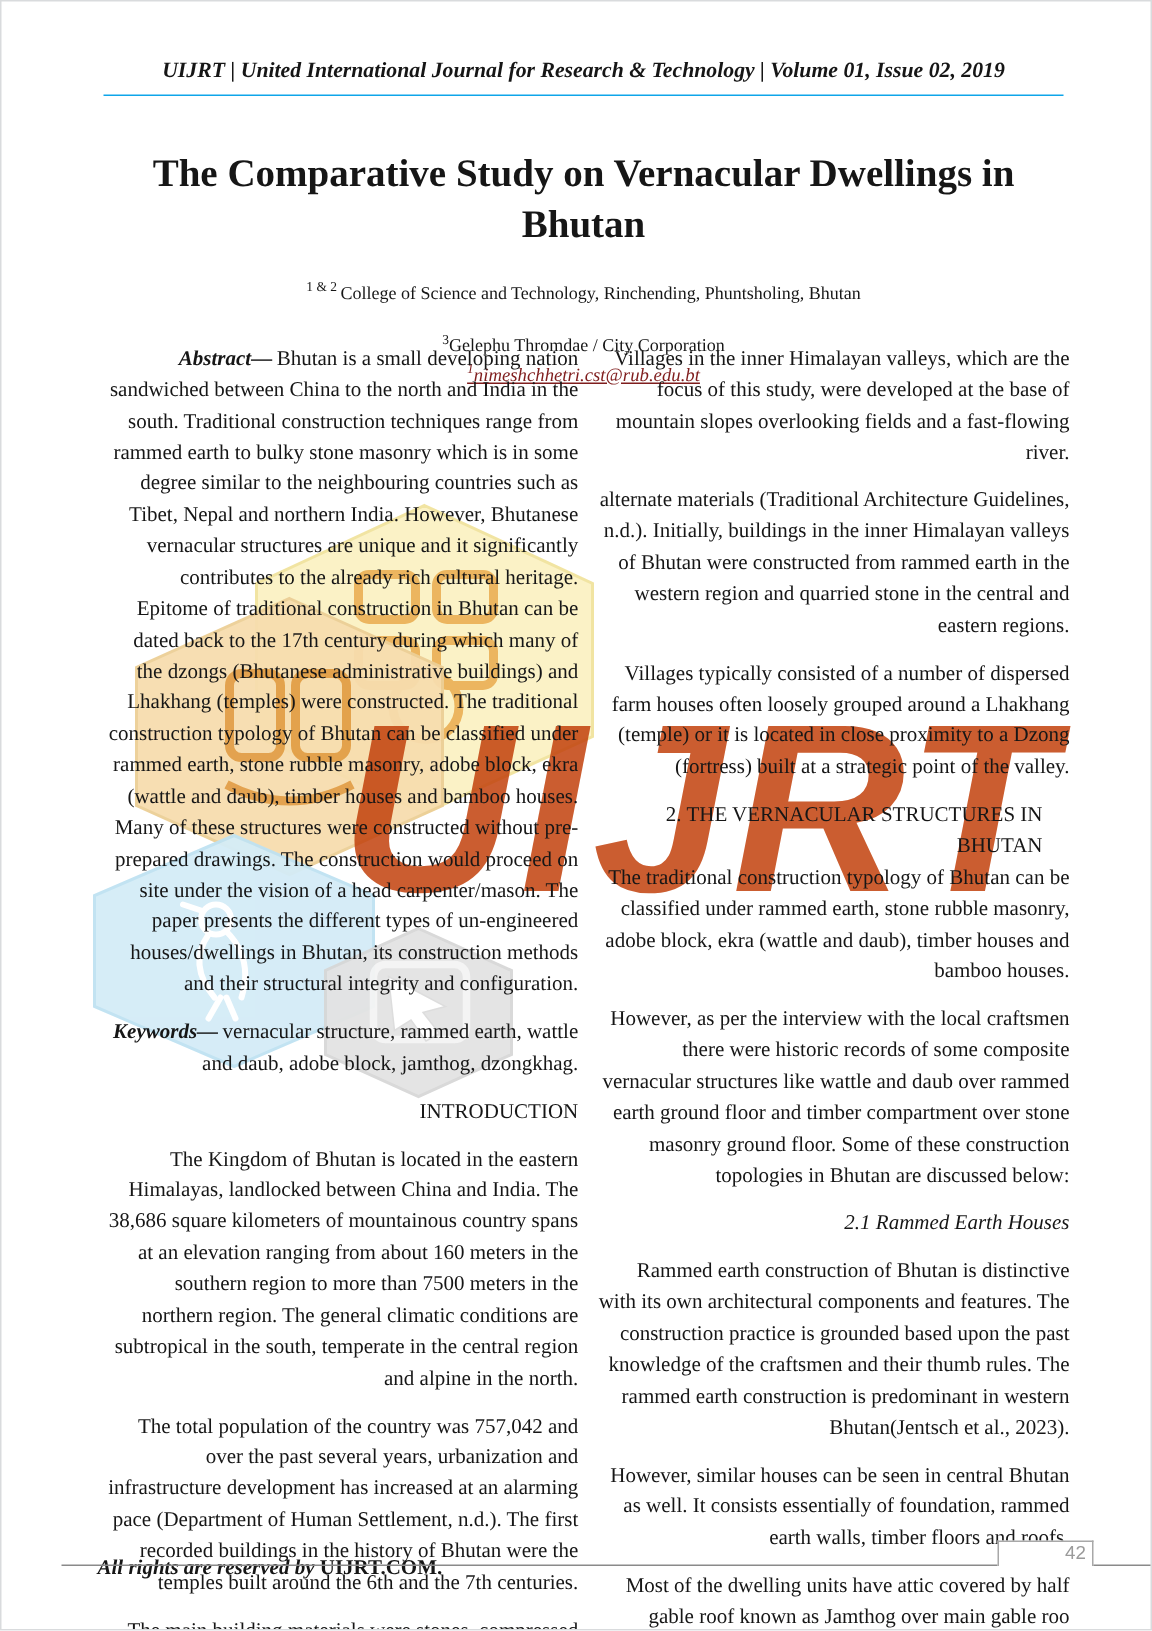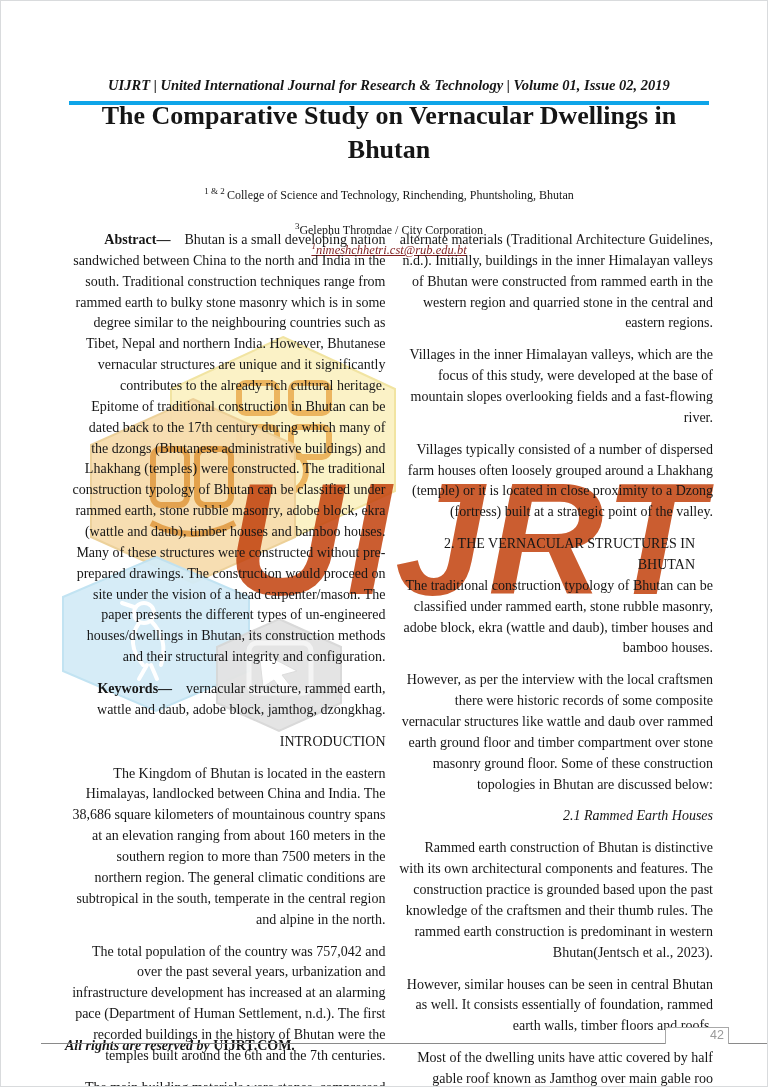--- a/index.html
+++ b/index.html
@@ -13,38 +13,38 @@
   .wm-letters{
     position:absolute;left:226px;top:458px;
     font-family:"Liberation Sans", sans-serif;font-weight:bold;font-style:italic;
     font-size:160px;line-height:1;letter-spacing:4px;color:#c2410c;opacity:.85;
   }
   
   .content{position:relative;z-index:1;}
   .journal-header{
     position:absolute;top:38px;left:68px;width:640px;text-align:center;
     font-weight:bold;font-style:italic;font-size:14.5px;
-    border-bottom:4px solid #0ea5e9;padding-bottom:7px;margin-top:38px;
+    border-bottom:1px solid #0ea5e9;padding-bottom:7px;
   }
   .title-block{position:absolute;top:82px;left:64px;width:648px;text-align:center;}
   .paper-title{font-size:26px;font-weight:bold;line-height:1.32;margin:16px;}
   .authors{margin-top:9px;font-size:15.5px;font-weight:bold;}
   .authors sup{font-size:10px;}
   .affil{font-size:12px;margin-top:18px;}
   .affil sup{font-size:9px;}
   .email-line{font-size:12.5px;margin-top:3px;}
   .email-link{color:#7f1d1d;font-style:italic;text-decoration:underline;text-align:center;}
   .email-link sup{font-size:9px;}
   .columns{
     position:absolute;top:229px;left:70px;width:642px;
     display:flex;gap:13px;
   }
   .col{flex:1;font-size:14px;line-height:1.49;text-align:justify;}
   .col p{margin:0 0 11px 0;text-align:right;}
-  .lead-label{font-weight:bold;margin-right:14px;}
+  .lead-label{font-weight:bold;font-style:italic;margin-right:3px;}
   .h-center{text-align:center;margin:10px 0 0 0;}
   .h-italic{font-style:italic;margin:0;}
   
   .footer-text{
     position:absolute;left:64px;top:1021px;font-size:14px;font-weight:bold;z-index:2;margin-top:16px;
   }
   .footer-text .it{font-style:italic;}
   .rule-left{position:absolute;left:40px;top:1042px;width:625px;border-top:1.5px solid #8a8a8a;z-index:2;}
   .rule-right{position:absolute;left:728px;top:1042px;width:40px;border-top:1.5px solid #8a8a8a;z-index:2;}
   .page-num-box{
@@ -118,22 +118,22 @@
     <div class="columns">
       <div class="col">
         <p><span class="lead-label">Abstract—</span><span>Bhutan is a small developing nation sandwiched between China to the north and India in the south. Traditional construction techniques range from rammed earth to bulky stone masonry which is in some degree similar to the neighbouring countries such as Tibet, Nepal and northern India. However, Bhutanese vernacular structures are unique and it significantly contributes to the already rich cultural heritage. Epitome of traditional construction in Bhutan can be dated back to the 17th century during which many of the dzongs (Bhutanese administrative buildings) and Lhakhang (temples) were constructed. The traditional construction typology of Bhutan can be classified under rammed earth, stone rubble masonry, adobe block, ekra (wattle and daub), timber houses and bamboo houses. Many of these structures were constructed without pre-prepared drawings. The construction would proceed on site under the vision of a head carpenter/mason. The paper presents the different types of un-engineered houses/dwellings in Bhutan, its construction methods and their structural integrity and configuration.</span></p>
         <p><span class="lead-label">Keywords—</span><span>vernacular structure, rammed earth, wattle and daub, adobe block, jamthog, dzongkhag.</span></p>
         <p class="h-center">INTRODUCTION</p>
         <p>The Kingdom of Bhutan is located in the eastern Himalayas, landlocked between China and India. The 38,686 square kilometers of mountainous country spans at an elevation ranging from about 160 meters in the southern region to more than 7500 meters in the northern region. The general climatic conditions are subtropical in the south, temperate in the central region and alpine in the north.</p>
         <p>The total population of the country was 757,042 and over the past several years, urbanization and infrastructure development has increased at an alarming pace (Department of Human Settlement, n.d.). The first recorded buildings in the history of Bhutan were the temples built around the 6th and the 7th centuries.</p>
         <p>The main building materials were stones, compressed earth (mud), woods and bamboos. Wooden shingles were commonly used for roofing as there were no other</p>
       </div>
       <div class="col">
+        <p>Villages in the inner Himalayan valleys, which are the focus of this study, were developed at the base of mountain slopes overlooking fields and a fast-flowing river.</p>
         <p>alternate materials (Traditional Architecture Guidelines, n.d.). Initially, buildings in the inner Himalayan valleys of Bhutan were constructed from rammed earth in the western region and quarried stone in the central and eastern regions.</p>
-        <p>Villages in the inner Himalayan valleys, which are the focus of this study, were developed at the base of mountain slopes overlooking fields and a fast-flowing river.</p>
         <p>Villages typically consisted of a number of dispersed farm houses often loosely grouped around a Lhakhang (temple) or it is located in close proximity to a Dzong (fortress) built at a strategic point of the valley.</p>
         <p class="h-center" style="margin:10px 18px 0 18px;">2. THE VERNACULAR STRUCTURES IN BHUTAN</p>
         <p>The traditional construction typology of Bhutan can be classified under rammed earth, stone rubble masonry, adobe block, ekra (wattle and daub), timber houses and bamboo houses.</p>
         <p>However, as per the interview with the local craftsmen there were historic records of some composite vernacular structures like wattle and daub over rammed earth ground floor and timber compartment over stone masonry ground floor. Some of these construction topologies in Bhutan are discussed below:</p>
         <p class="h-italic">2.1 Rammed Earth Houses</p>
         <p>Rammed earth construction of Bhutan is distinctive with its own architectural components and features. The construction practice is grounded based upon the past knowledge of the craftsmen and their thumb rules. The rammed earth construction is predominant in western Bhutan(Jentsch et al., 2023).</p>
         <p>However, similar houses can be seen in central Bhutan as well. It consists essentially of foundation, rammed earth walls, timber floors and roofs.</p>
         <p>Most of the dwelling units have attic covered by half gable roof known as Jamthog over main gable roo f(Traditional Architecture Guidelines, n.d.). This is essentially used for various basic purpose like drying space.</p>
       </div>
     </div>

